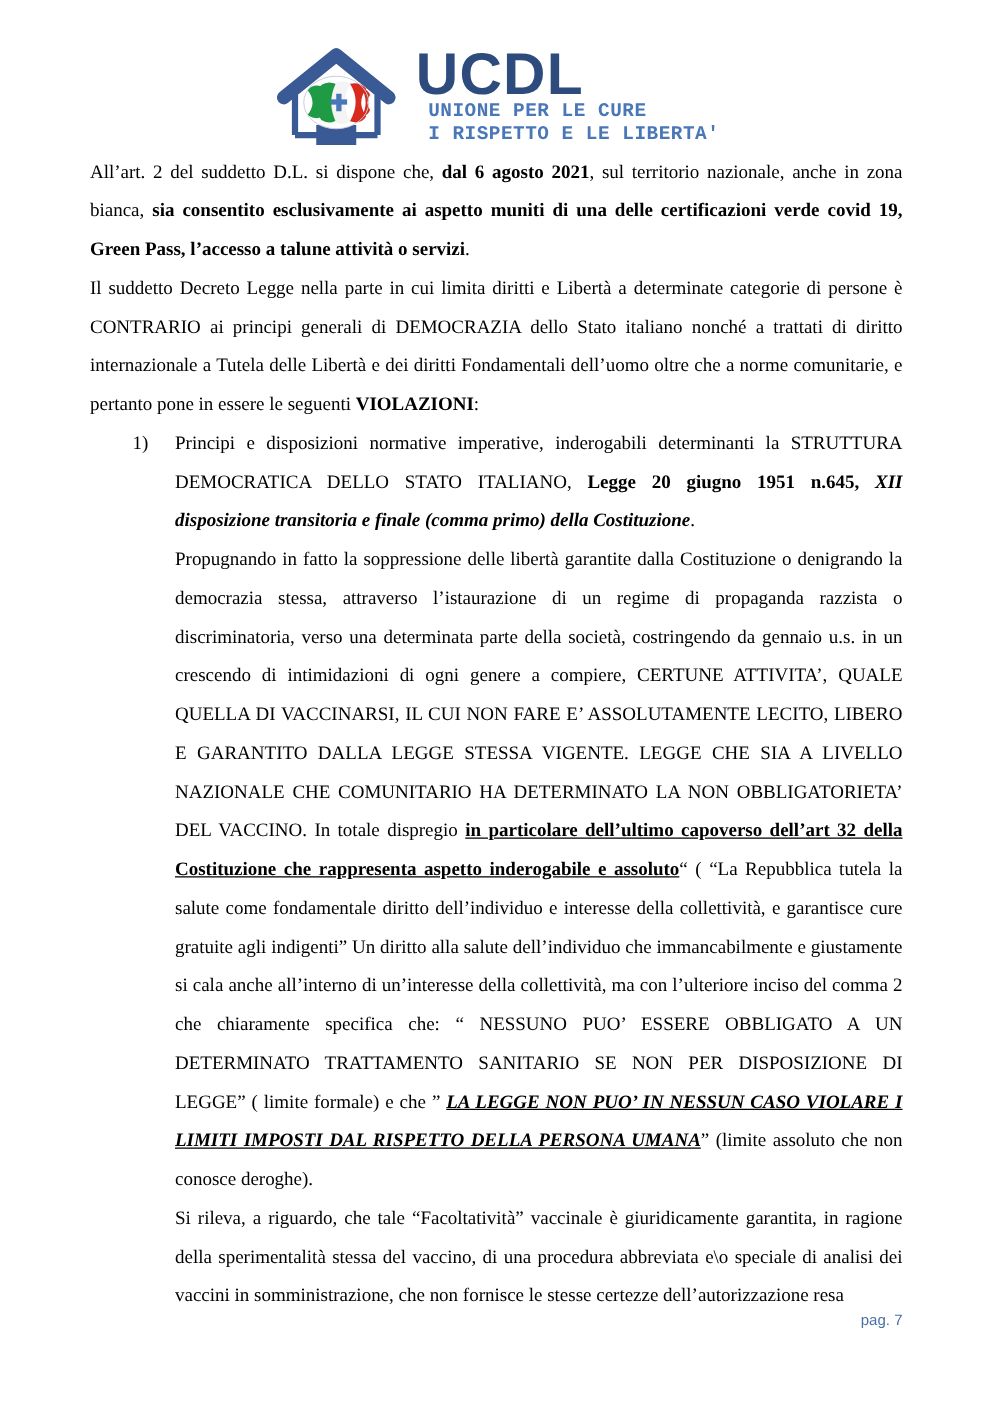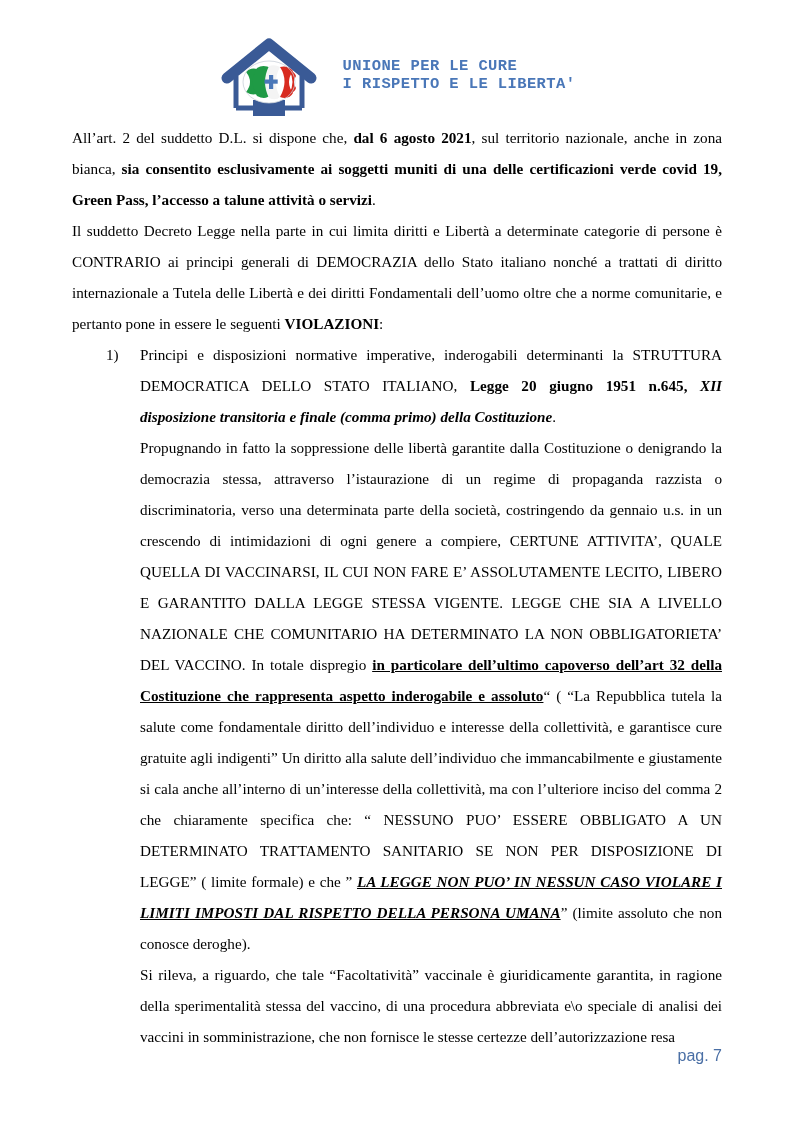--- a/index.html
+++ b/index.html
@@ -109,21 +109,21 @@
     position: absolute;
     left: 0;
     right: 0;
     bottom: 58px;
     text-align: right;
     padding-right: 72px;
     box-sizing: border-box;
   }
   .footer-text {
     font-family: "Liberation Sans", "DejaVu Sans", sans-serif;
-    font-size: 16px;
+    font-size: 12px;
     color: #4a6fa5;
   }
 </style>
 </head>
 <body>
 
 <div class="page">
 
   <div class="logo-header">
     <div class="logo-wrap">
@@ -152,30 +152,31 @@
 
             <rect x="50" y="41" width="4.2" height="14" fill="#4a77b8"></rect>
             <rect x="45.5" y="45.5" width="13.2" height="4.2" fill="#4a77b8"></rect>
 
             <ellipse cx="50" cy="48" rx="26" ry="21" fill="none" stroke="#c9cfd8" stroke-width="0.8"></ellipse>
           </g>
         </svg>
       </span>
 
       <span class="logo-text">
+        <span class="logo-title">UCDL</span>
         <span class="logo-sub1">UNIONE PER LE CURE</span>
         <span class="logo-sub2">I RISPETTO E LE LIBERTA'</span>
       </span>
 
     </div>
   </div>
 
   <div class="doc-body">
 
-    <p class="para"><span>All’art. 2 del suddetto D.L. si dispone che, </span><span class="b">dal 6 agosto 2021</span><span>, sul territorio nazionale, anche in zona bianca, </span><span class="b">sia consentito esclusivamente ai soggetti muniti di una delle certificazioni verde covid 19, Green Pass, l’accesso a talune attività o servizi</span><span>.</span></p>
+    <p class="para"><span>All’art. 2 del suddetto D.L. si dispone che, </span><span class="b">dal 6 agosto 2021</span><span>, sul territorio nazionale, anche in zona bianca, </span><span class="b">sia consentito esclusivamente ai aspetto muniti di una delle certificazioni verde covid 19, Green Pass, l’accesso a talune attività o servizi</span><span>.</span></p>
 
     <p class="para"><span>Il suddetto Decreto Legge nella parte in cui limita diritti e Libertà a determinate categorie di persone è CONTRARIO ai principi generali di DEMOCRAZIA dello Stato italiano nonché a trattati di diritto internazionale a Tutela delle Libertà e dei diritti Fondamentali dell’uomo oltre che a norme comunitarie, e pertanto pone in essere le seguenti </span><span class="b">VIOLAZIONI</span><span>:</span></p>
 
     <div class="list-block">
       <div class="list-num">1)</div>
       <div class="list-content">
 
         <p class="indent-para"><span>Principi e disposizioni normative imperative, inderogabili determinanti la STRUTTURA DEMOCRATICA DELLO STATO ITALIANO, </span><span class="b">Legge 20 giugno 1951 n.645,</span><span class="bi"> XII disposizione transitoria e finale (comma primo) della Costituzione</span><span>.</span></p>
 
         <p class="indent-para"><span class="i">Propugnando in fatto la soppressione delle libertà garantite dalla Costituzione o denigrando la democrazia stessa, attraverso l’istaurazione di un regime di propaganda razzista o discriminatoria, verso una determinata parte della società, costringendo da gennaio u.s. in un crescendo di intimidazioni di ogni genere a compiere,</span><span> CERTUNE ATTIVITA’, QUALE QUELLA DI VACCINARSI, IL CUI NON FARE E’ ASSOLUTAMENTE LECITO, LIBERO E GARANTITO DALLA LEGGE STESSA VIGENTE. LEGGE CHE SIA A LIVELLO NAZIONALE CHE COMUNITARIO HA DETERMINATO LA NON OBBLIGATORIETA’ DEL VACCINO. In totale dispregio </span><span class="bu">in particolare dell’ultimo capoverso dell’art 32 della Costituzione che rappresenta aspetto inderogabile e assoluto</span><span>“ ( </span><span class="i">“La Repubblica tutela la salute come fondamentale diritto dell’individuo e interesse della collettività, e garantisce cure gratuite agli indigenti”</span><span> Un diritto alla salute dell’individuo che immancabilmente e giustamente si cala  anche all’interno di un’interesse della collettività, ma con l’ulteriore inciso del comma 2 che chiaramente specifica che: </span><span class="i">“ NESSUNO PUO’ ESSERE OBBLIGATO A UN DETERMINATO TRATTAMENTO SANITARIO SE NON PER DISPOSIZIONE DI LEGGE”</span><span> ( limite formale) e che </span><span>” </span><span class="biu">LA LEGGE NON PUO’ IN NESSUN CASO VIOLARE I LIMITI IMPOSTI DAL RISPETTO DELLA PERSONA UMANA</span><span>” (limite assoluto che non conosce deroghe).</span></p>

